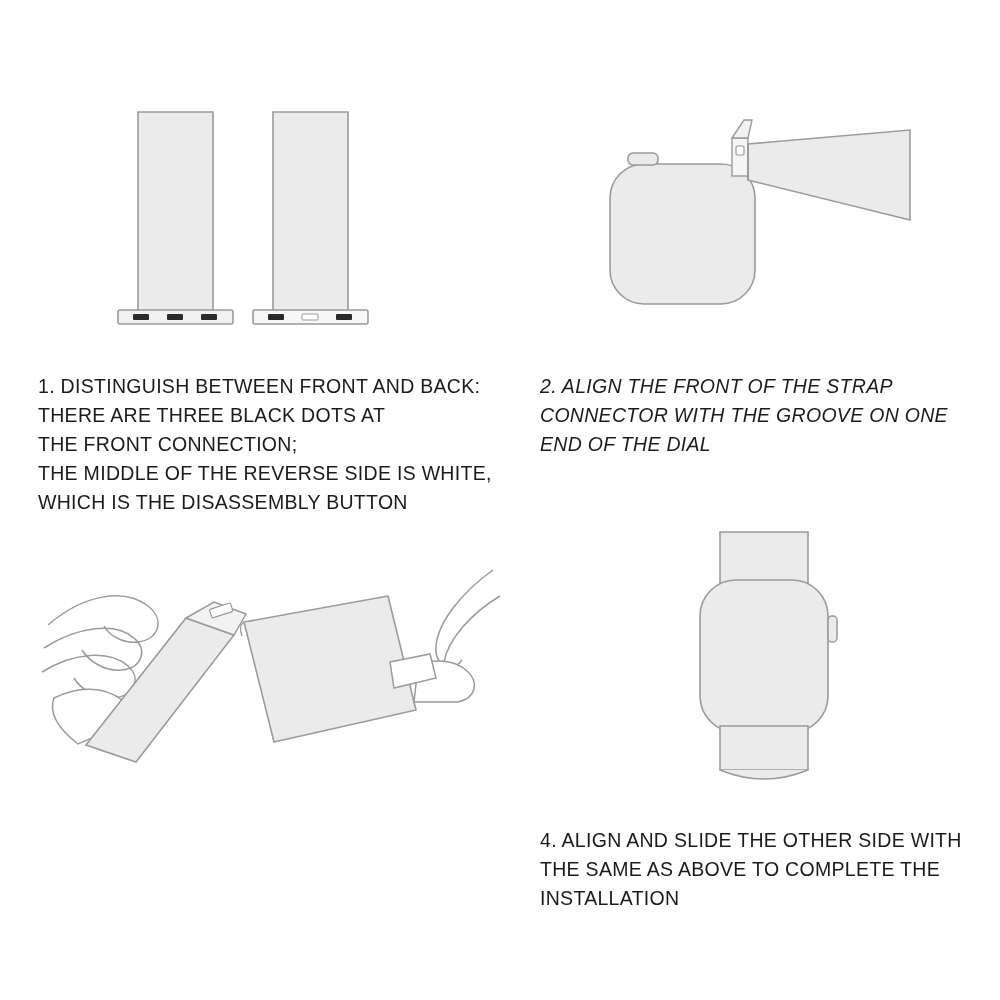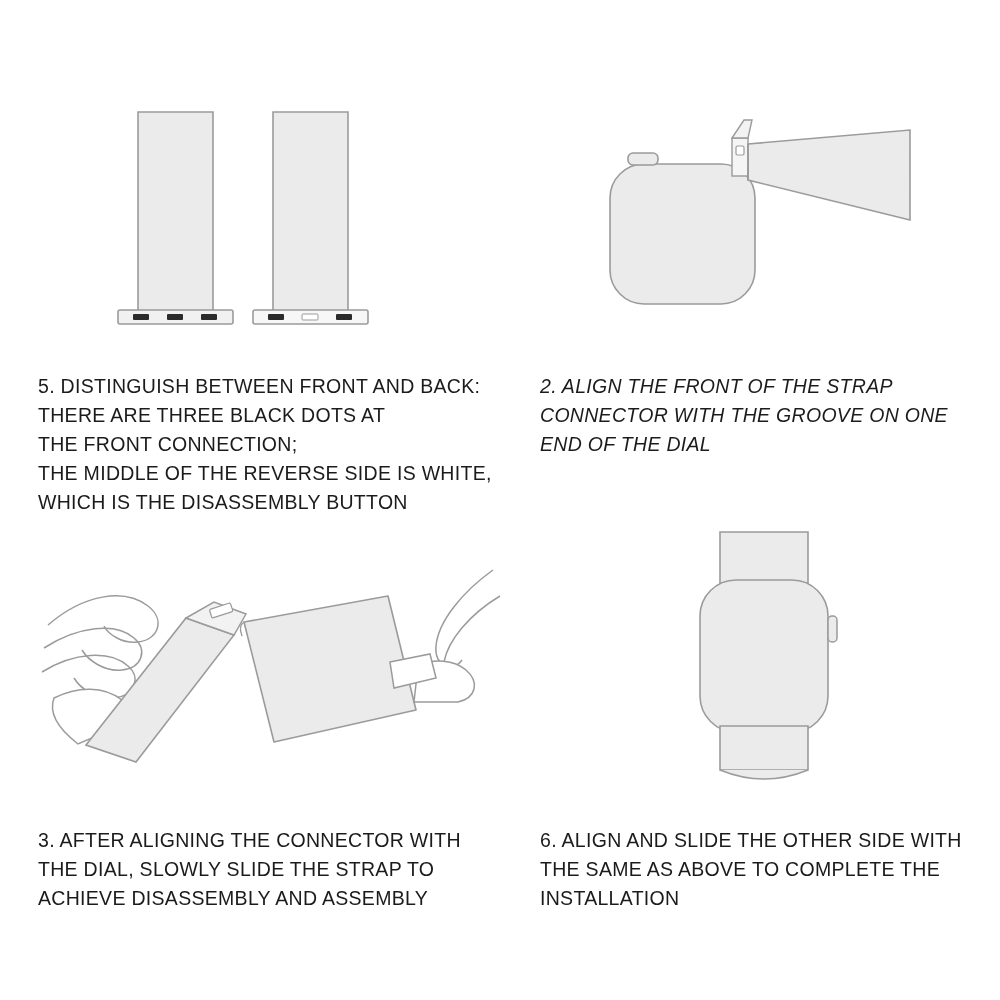--- a/index.html
+++ b/index.html
@@ -75,21 +75,21 @@
         <g>
           <path d="M235 32 L310 32 L310 240 L235 240 Z" fill="#ebebeb" stroke="#9b9b9b" stroke-width="1.6"></path>
           <path d="M235 240 L215 243 L330 243 L310 240 Z" fill="#ebebeb" stroke="#9b9b9b" stroke-width="1.6"></path>
           <rect x="215" y="230" width="115" height="14" rx="2" fill="#f7f7f7" stroke="#9b9b9b" stroke-width="1.6"></rect>
           <rect x="230" y="234" width="16" height="6" rx="1" fill="#2b2b2b"></rect>
           <rect x="264" y="234" width="16" height="6" rx="1" fill="#ffffff" stroke="#9b9b9b" stroke-width="1"></rect>
           <rect x="298" y="234" width="16" height="6" rx="1" fill="#2b2b2b"></rect>
         </g>
       </svg>
     </div>
-    <div class="step-caption">5. DISTINGUISH BETWEEN FRONT AND BACK:
+    <div class="step-caption">1. DISTINGUISH BETWEEN FRONT AND BACK:
      THERE ARE THREE BLACK DOTS AT
 THE FRONT CONNECTION;
 THE MIDDLE OF THE REVERSE SIDE IS WHITE,
 WHICH IS THE DISASSEMBLY BUTTON</div>
   </div>
 
   <div class="step" id="step-2">
     <div class="step-art">
       <svg width="450" height="270" viewBox="0 0 450 270">
 
@@ -140,39 +140,36 @@
         </g>
 
         <g>
           <path d="M455 40 C424 62, 400 92, 398 116 C396 136, 414 144, 424 130" fill="none" stroke="#9b9b9b" stroke-width="1.5"></path>
           <path d="M462 66 C432 84, 410 110, 406 132 C402 152, 420 160, 430 146" fill="none" stroke="#9b9b9b" stroke-width="1.5"></path>
           <path d="M380 136 C396 128, 416 130, 428 140 C442 152, 438 168, 420 172 L376 172 Z" fill="#ffffff" stroke="#9b9b9b" stroke-width="1.5"></path>
           <path d="M352 132 L392 124 L398 148 L356 158 Z" fill="#ffffff" stroke="#9b9b9b" stroke-width="1.5"></path>
         </g>
       </svg>
     </div>
-    <div class="step-caption">3. AFTER ALIGNING THE CONNECTOR WITH
-THE DIAL, SLOWLY SLIDE THE STRAP TO
-ACHIEVE DISASSEMBLY AND ASSEMBLY</div>
   </div>
 
   <div class="step" id="step-4">
     <div class="step-art">
       <svg width="450" height="270" viewBox="0 0 450 270">
         <g>
           <path d="M180 2 L268 2 L268 58 L180 58 Z" fill="#ebebeb" stroke="#9b9b9b" stroke-width="1.6"></path>
         </g>
         <g>
           <rect x="160" y="50" width="128" height="152" rx="36" ry="36" fill="#ebebeb" stroke="#9b9b9b" stroke-width="1.6"></rect>
           <rect x="288" y="86" width="9" height="26" rx="4" fill="#ebebeb" stroke="#9b9b9b" stroke-width="1.5"></rect>
         </g>
         <g>
           <path d="M180 196 L268 196 L268 240 L180 240 Z" fill="#ebebeb" stroke="#9b9b9b" stroke-width="1.6"></path>
           <path d="M180 240 Q224 258 268 240" fill="#ebebeb" stroke="#9b9b9b" stroke-width="1.6"></path>
         </g>
       </svg>
     </div>
-    <div class="step-caption">6. ALIGN AND SLIDE THE OTHER SIDE WITH
+    <div class="step-caption">4. ALIGN AND SLIDE THE OTHER SIDE WITH
 THE SAME AS ABOVE TO COMPLETE THE
 INSTALLATION</div>
   </div>
 
 </div>
 
 </body></html>

